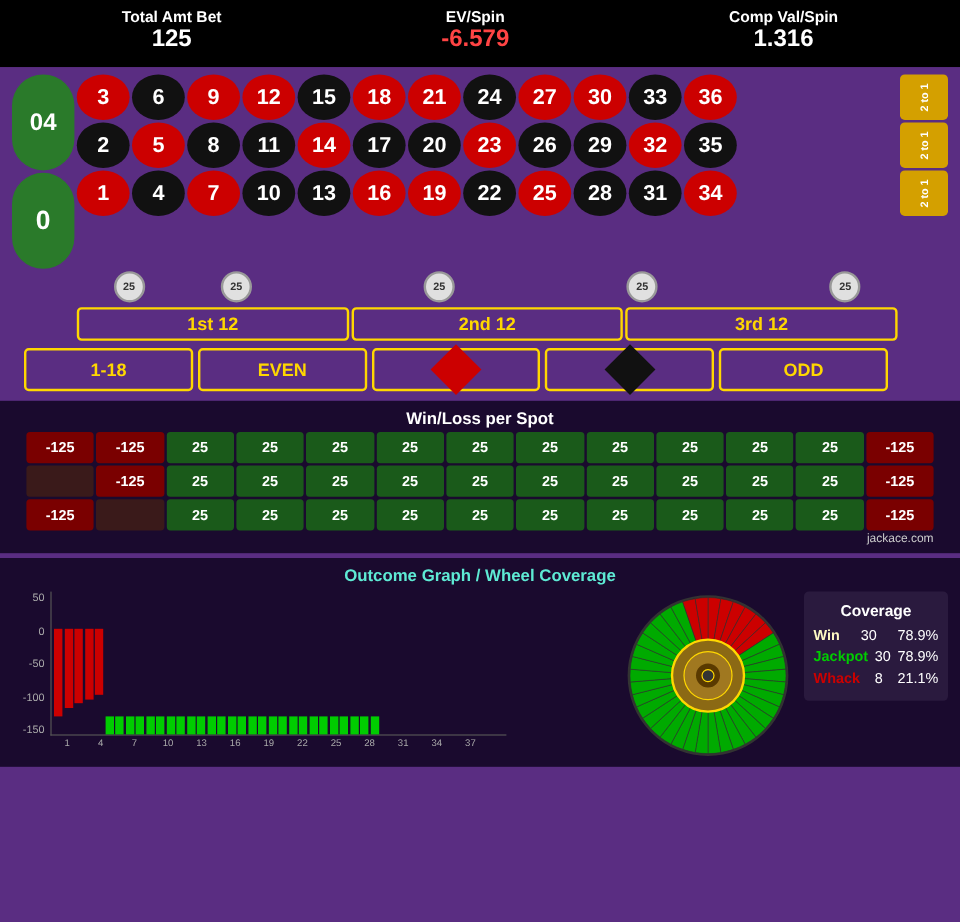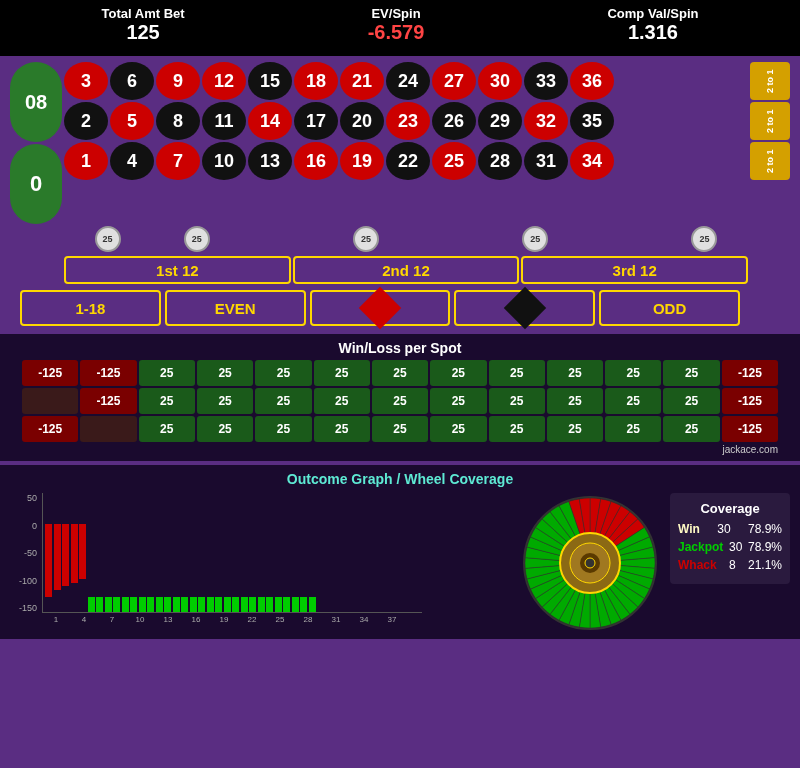--- a/index.html
+++ b/index.html
@@ -360,21 +360,21 @@
     <div class="label">Comp Val/Spin</div>
     <div class="value white">1.316</div>
   </div>
 </div>
 
 <div id="table-section">
   <div class="roulette-table">
     <div class="table-main">
 
       <div class="zeros-col">
-        <div class="cell green zero-cell" style="font-size:20px;">08</div>
+        <div class="cell green zero-cell" style="font-size:20px;">04</div>
         <div class="cell green zero-cell" style="font-size:22px;">0</div>
       </div>
 
       <div class="number-grid">
 
         <div class="number-row">
           <div class="cell red">3</div>
           <div class="cell black">6</div>
           <div class="cell red">9</div>
           <div class="cell red">12</div>

